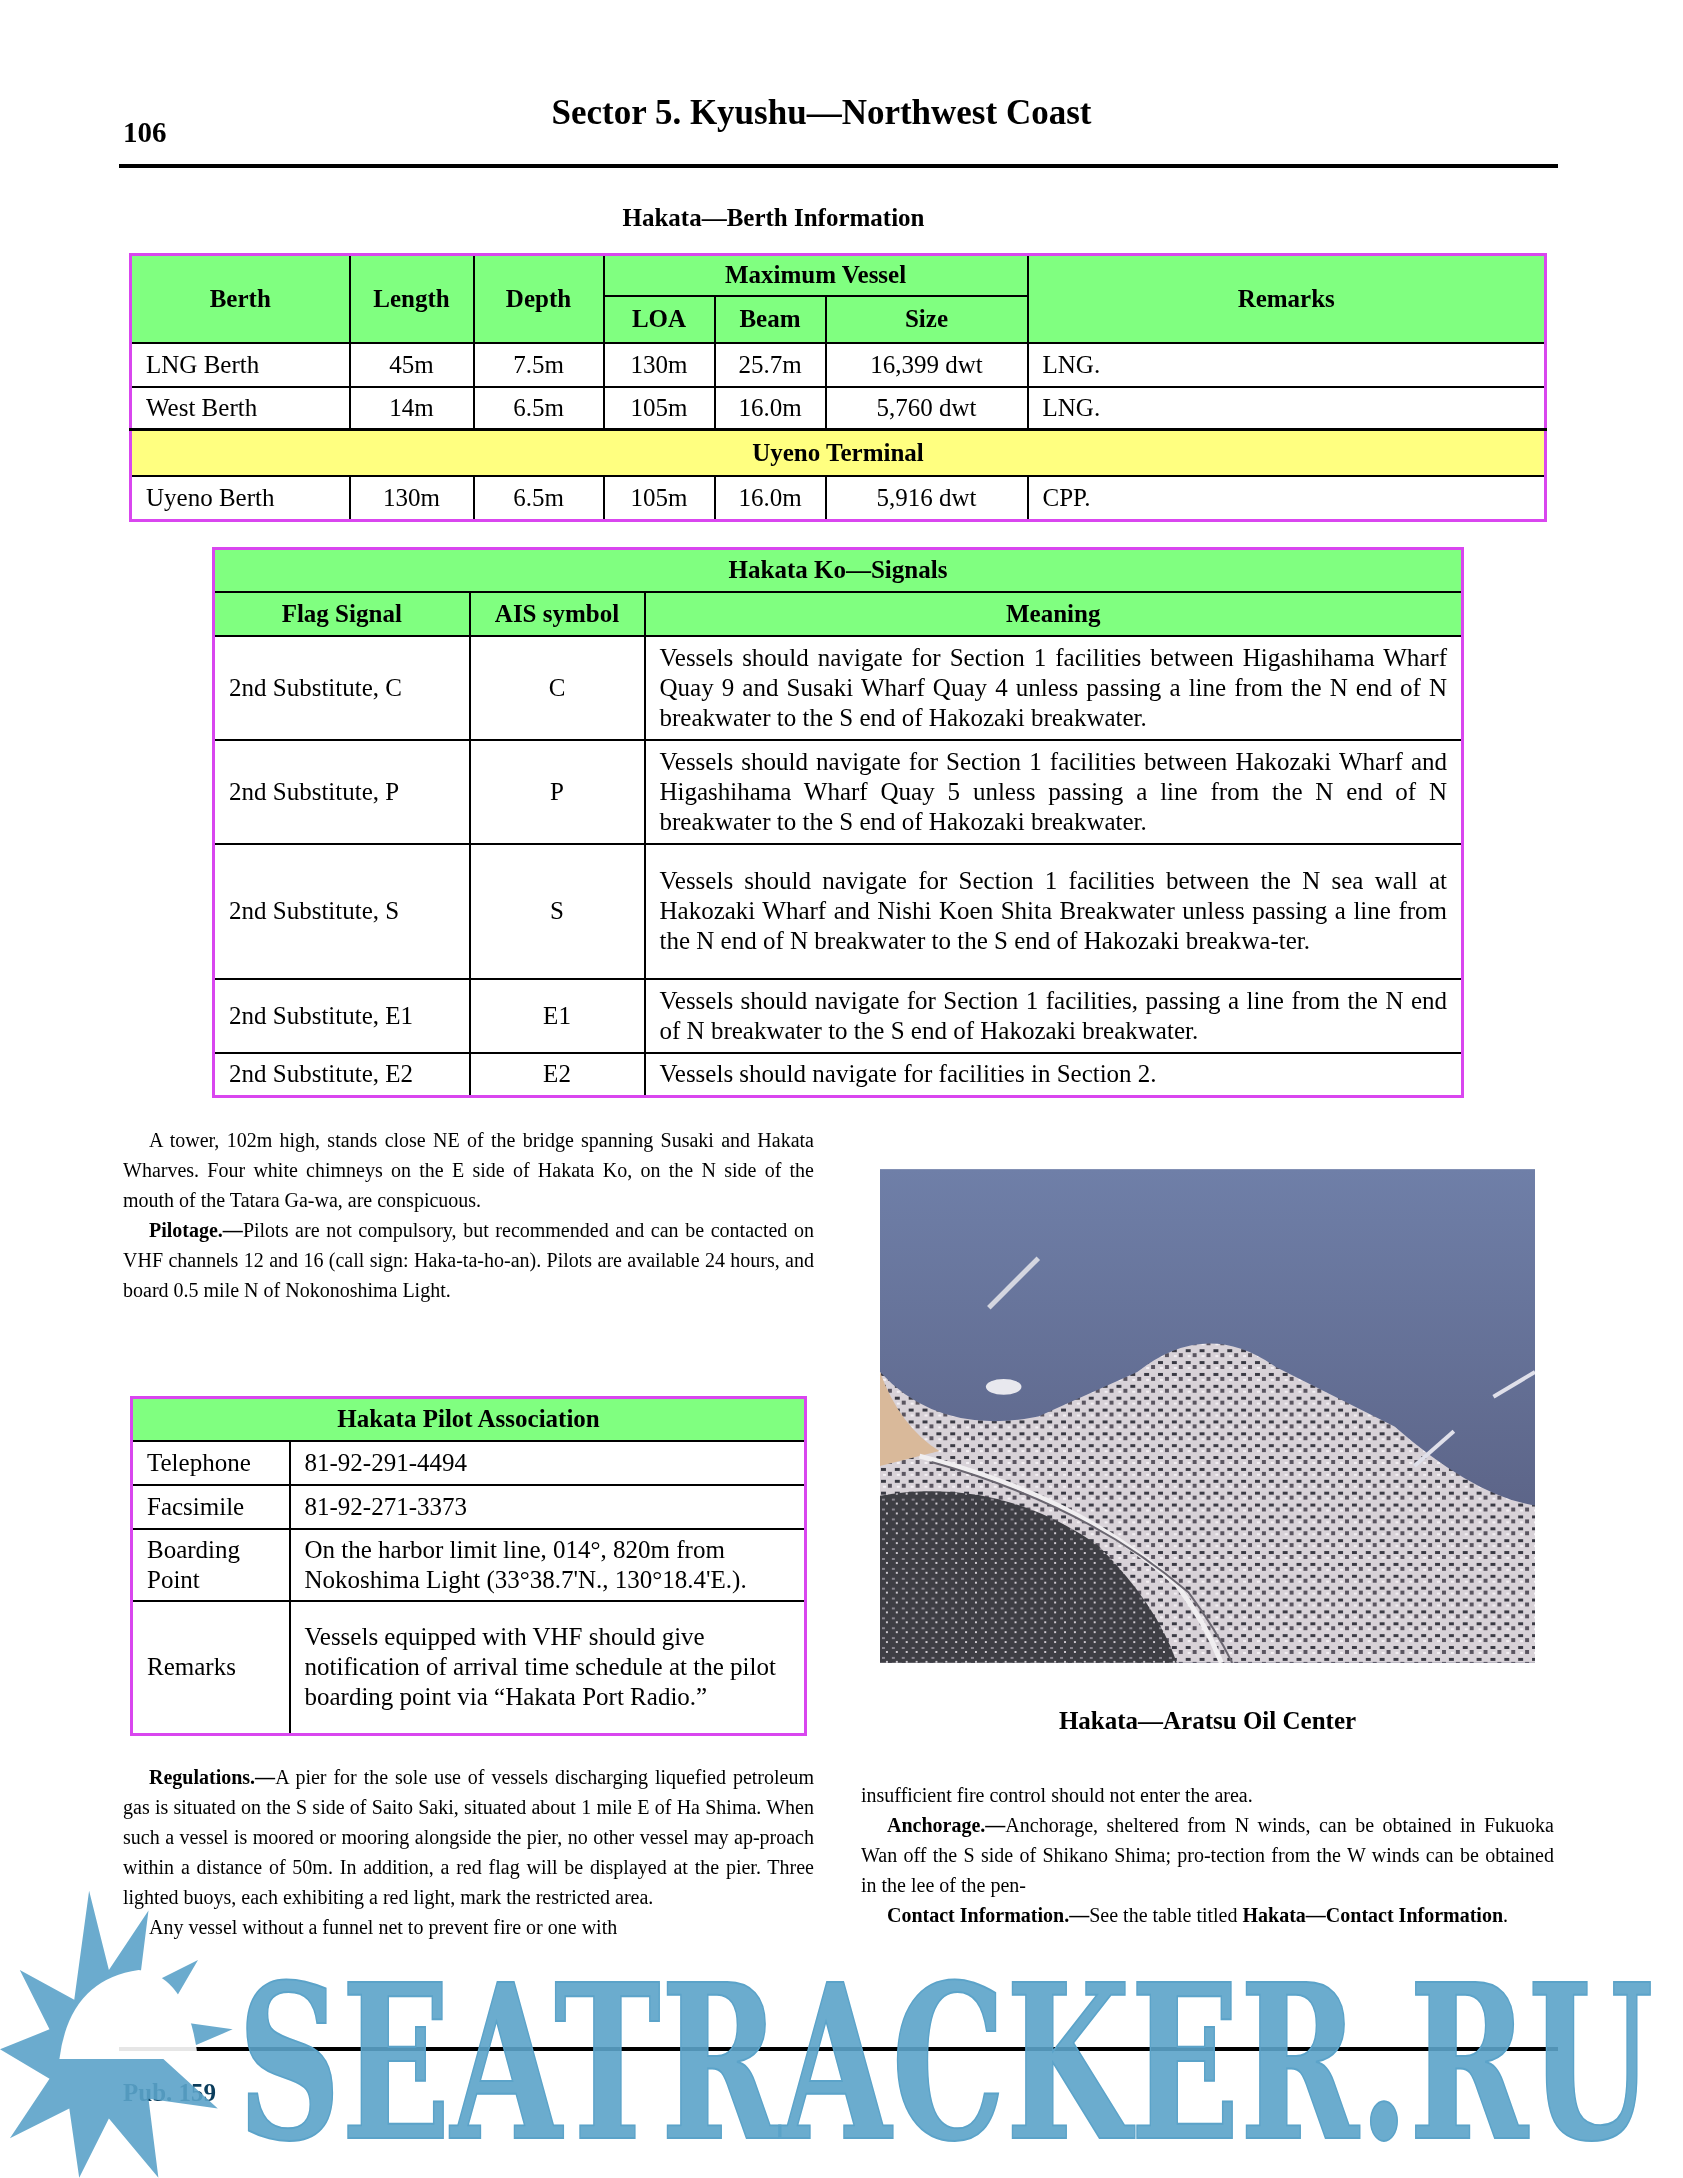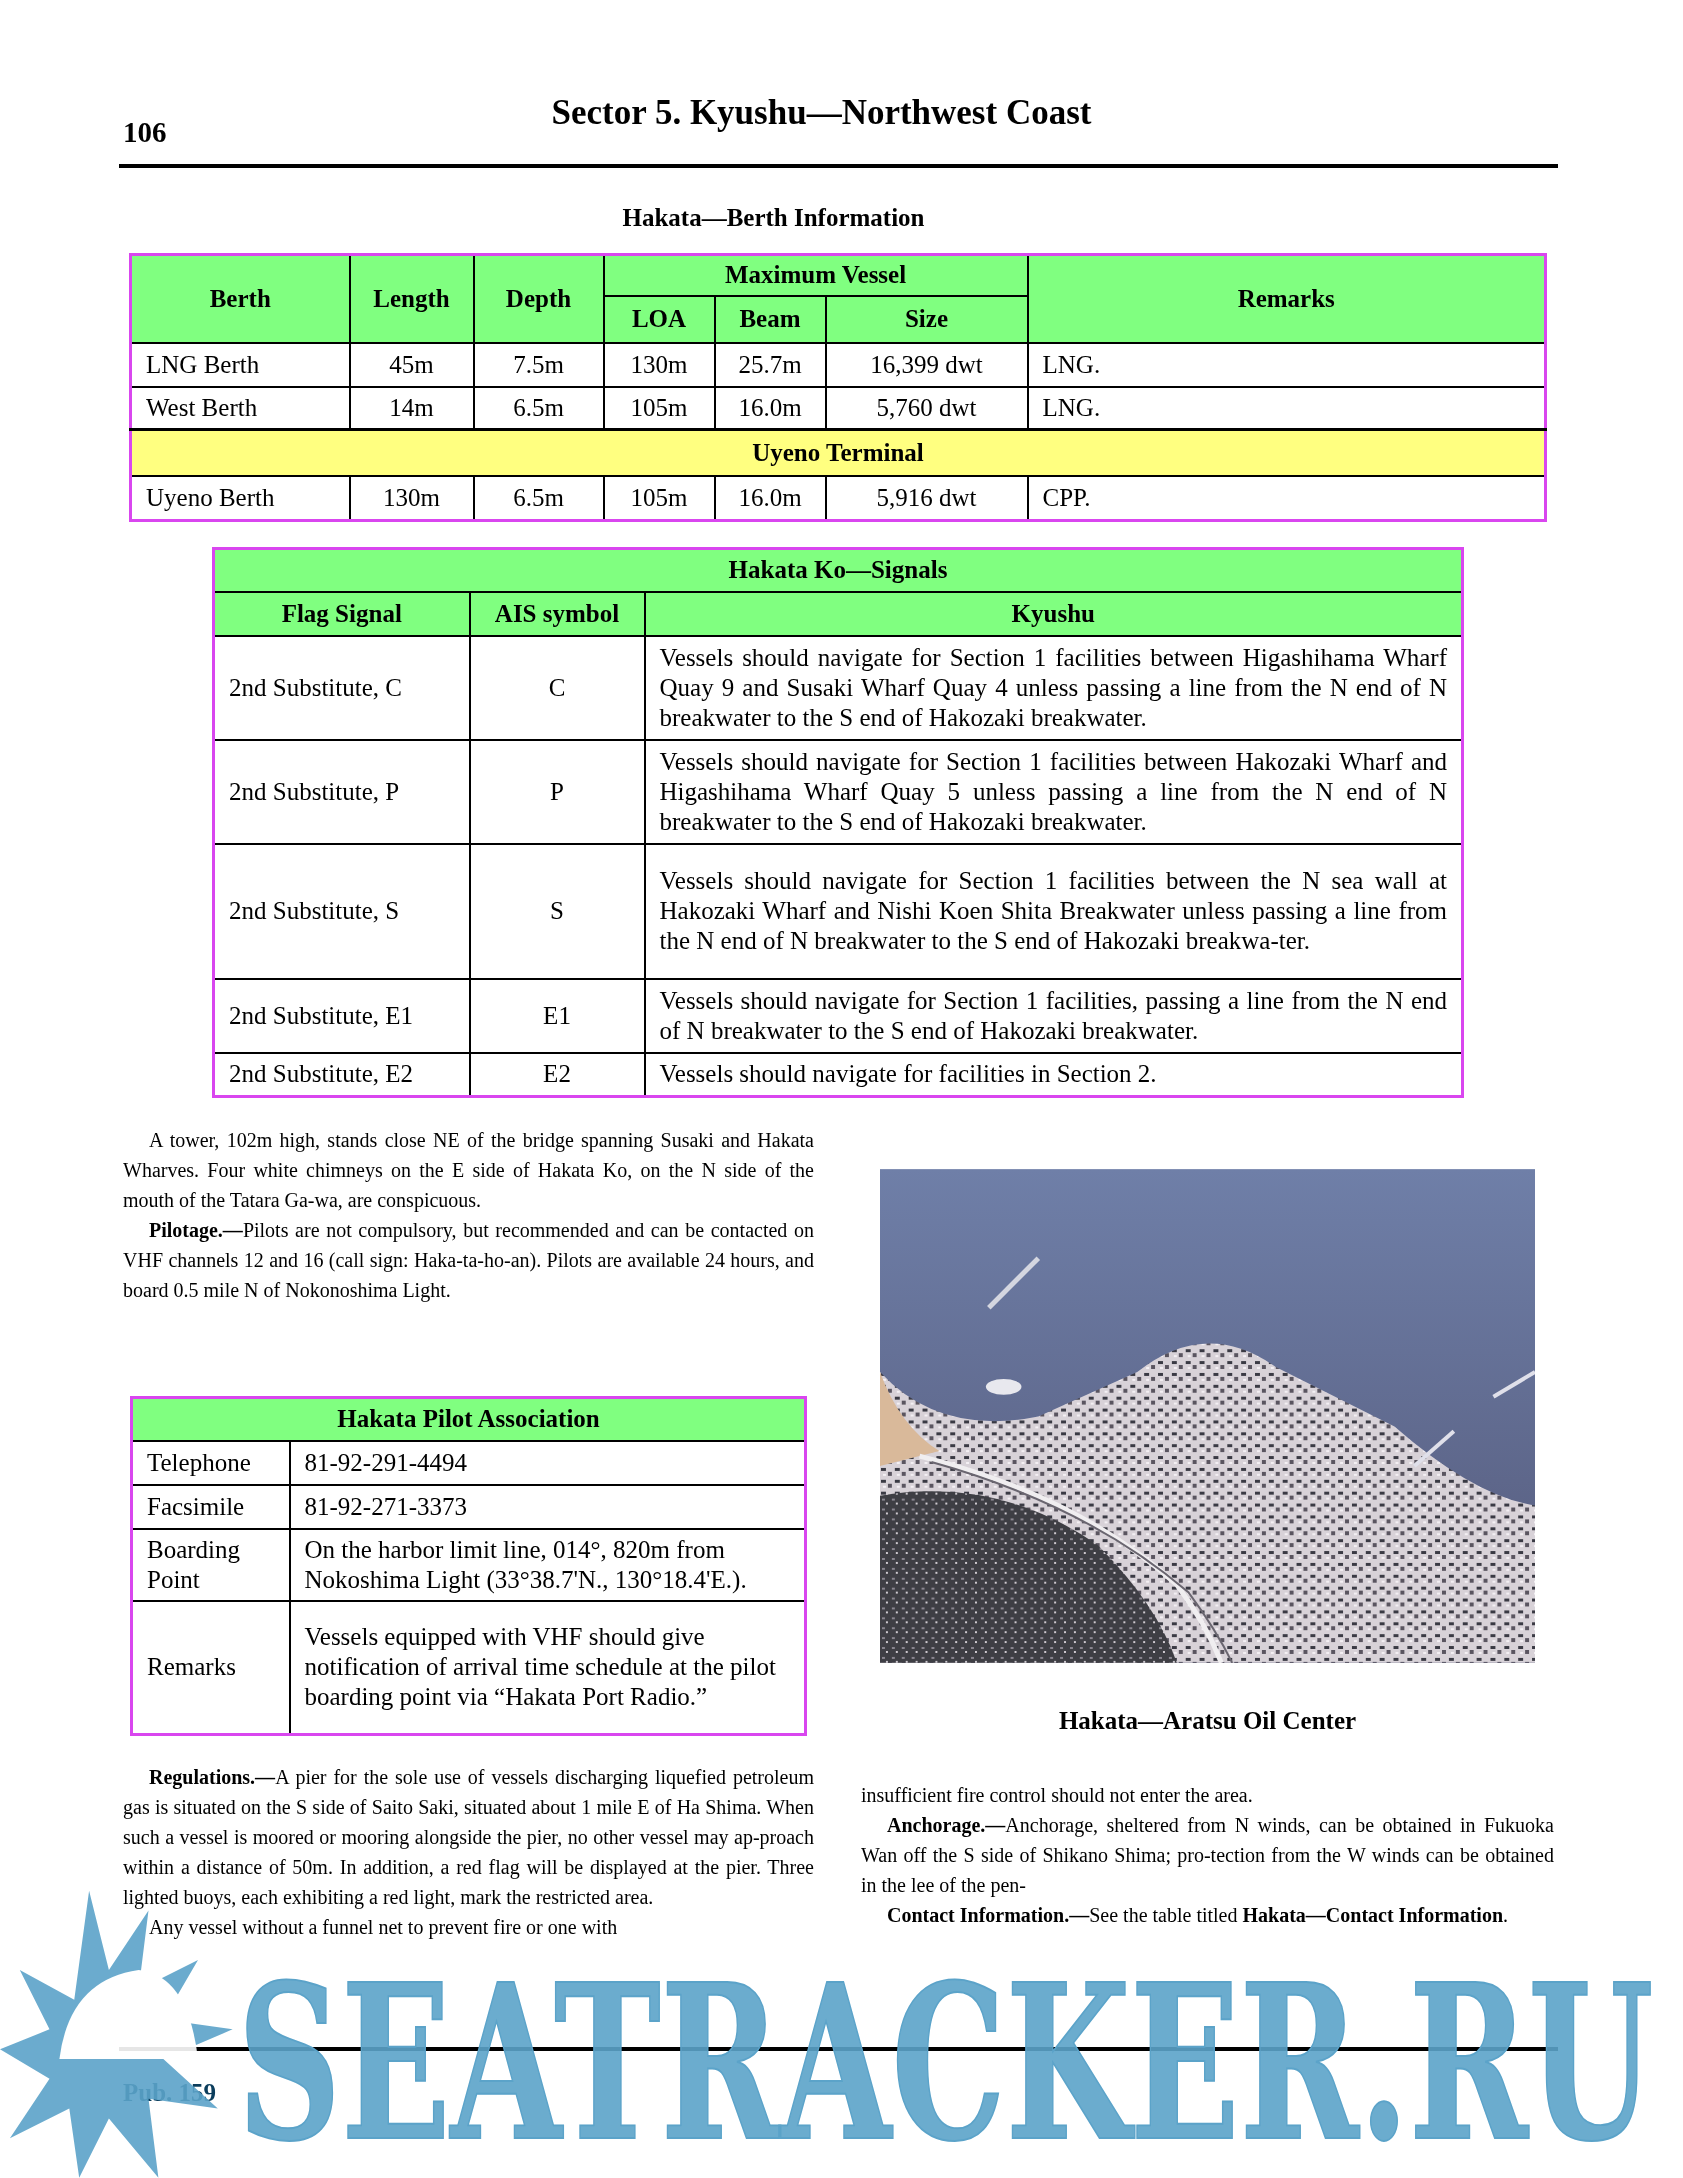--- a/index.html
+++ b/index.html
@@ -95,21 +95,21 @@
       <col style="width:175px">
       <col>
     </colgroup>
   <tbody>
       <tr style="height:43px">
         <th colspan="3">Hakata Ko—Signals</th>
       </tr>
   <tr style="height:44px">
     <th>Flag Signal</th>
     <th>AIS symbol</th>
-    <th>Kyushu</th>
+    <th>Meaning</th>
   </tr>
   <tr style="height:104px">
     <td>2nd Substitute, C</td>
     <td class="c">C</td>
     <td class="just">Vessels should navigate for Section 1 facilities between Higashihama Wharf Quay 9 and Susaki Wharf Quay 4 unless passing a line from the N end of N breakwater to the S end of Hakozaki breakwater.</td>
   </tr>
   <tr style="height:104px">
     <td>2nd Substitute, P</td>
     <td class="c">P</td>
     <td class="just">Vessels should navigate for Section 1 facilities between Hakozaki Wharf and Higashihama Wharf Quay 5 unless passing a line from the N end of N breakwater to the S end of Hakozaki breakwater.</td>

